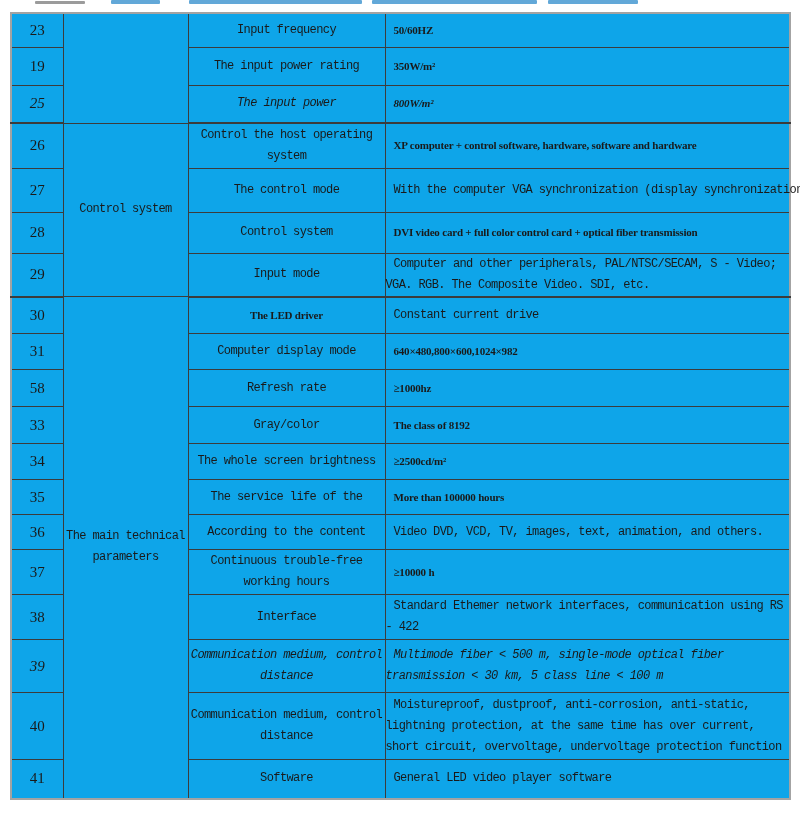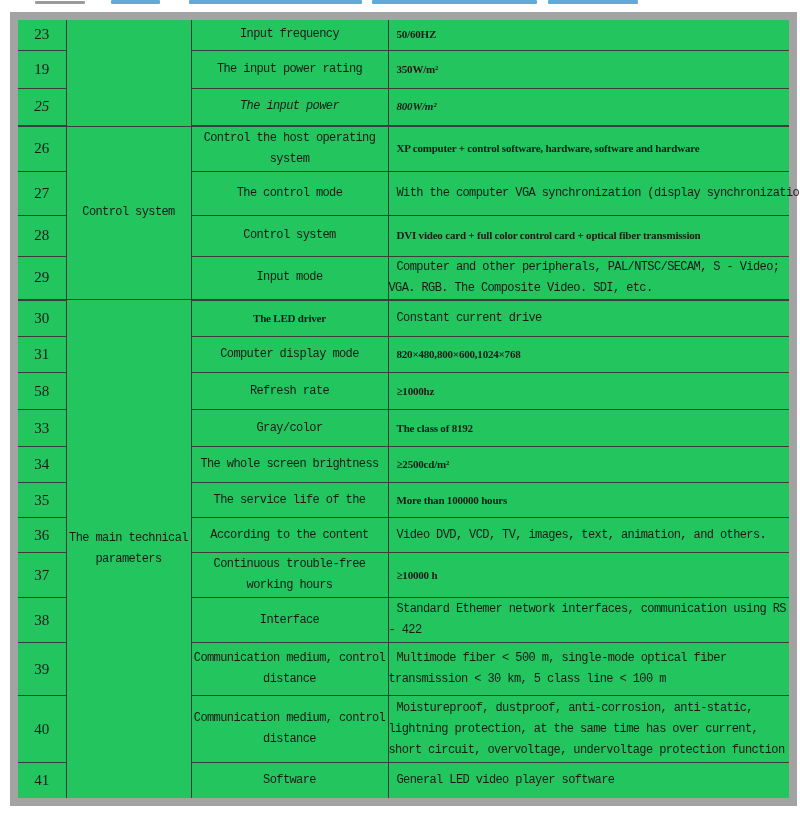--- a/index.html
+++ b/index.html
@@ -15,22 +15,22 @@
   
   .frag { position:absolute; top:0; height:4px; border-radius:1px; }
   .frag.gray { background:#9b9b9b; top:1px; height:3px; }
   .frag.blue { background:#62a8d8; }
 
   table.spec {
     position:absolute; left:10px; top:12px;
     width:779px;
     border-collapse:collapse;
     table-layout:fixed;
-    background:#22c55e;
-    border:8px solid #a3a3a3;
+    background:#0ea5e9;
+    border:2px solid #a3a3a3;
   }
   table.spec td {
     border:1px solid #3c3c3c;
     padding:0;
     vertical-align:middle;
     color:#1a1a1a;
     overflow:visible;
   }
   td.no-cell {
     text-align:center;
@@ -131,21 +131,21 @@
         </tr>
         <tr style="height: 37px;">
           <td class="no-cell">30</td>
           <td class="cat-cell mono" rowspan="12">The main technical parameters</td>
           <td class="param-cell serif">The LED driver</td>
           <td class="value-cell mono">Constant current drive</td>
         </tr>
         <tr style="height: 36px;">
           <td class="no-cell">31</td>
           <td class="param-cell mono">Computer display mode</td>
-          <td class="value-cell serif">820×480,800×600,1024×768</td>
+          <td class="value-cell serif">640×480,800×600,1024×982</td>
         </tr>
         <tr style="height: 37px;">
           <td class="no-cell">58</td>
           <td class="param-cell mono">Refresh rate</td>
           <td class="value-cell serif">≥1000hz</td>
         </tr>
         <tr style="height: 37px;">
           <td class="no-cell">33</td>
           <td class="param-cell mono">Gray/color</td>
           <td class="value-cell serif">The class of 8192</td>
@@ -168,21 +168,21 @@
         <tr style="height: 45px;">
           <td class="no-cell">37</td>
           <td class="param-cell mono">Continuous trouble-free working hours</td>
           <td class="value-cell serif">≥10000 h</td>
         </tr>
         <tr style="height: 45px;">
           <td class="no-cell">38</td>
           <td class="param-cell mono">Interface</td>
           <td class="value-cell mono">Standard Ethemer network interfaces, communication using RS - 422</td>
         </tr>
-        <tr style="height: 53px;">
+        <tr style="height: 53px; font-style: italic;">
           <td class="no-cell">39</td>
           <td class="param-cell mono">Communication medium, control distance</td>
           <td class="value-cell mono">Multimode fiber &lt; 500 m, single-mode optical fiber transmission &lt; 30 km, 5 class line &lt; 100 m</td>
         </tr>
         <tr style="height: 67px;">
           <td class="no-cell">40</td>
           <td class="param-cell mono">Communication medium, control distance</td>
           <td class="value-cell mono">Moistureproof, dustproof, anti-corrosion, anti-static, lightning protection, at the same time has over current, short circuit, overvoltage, undervoltage protection function</td>
         </tr>
         <tr style="height: 39px;">

